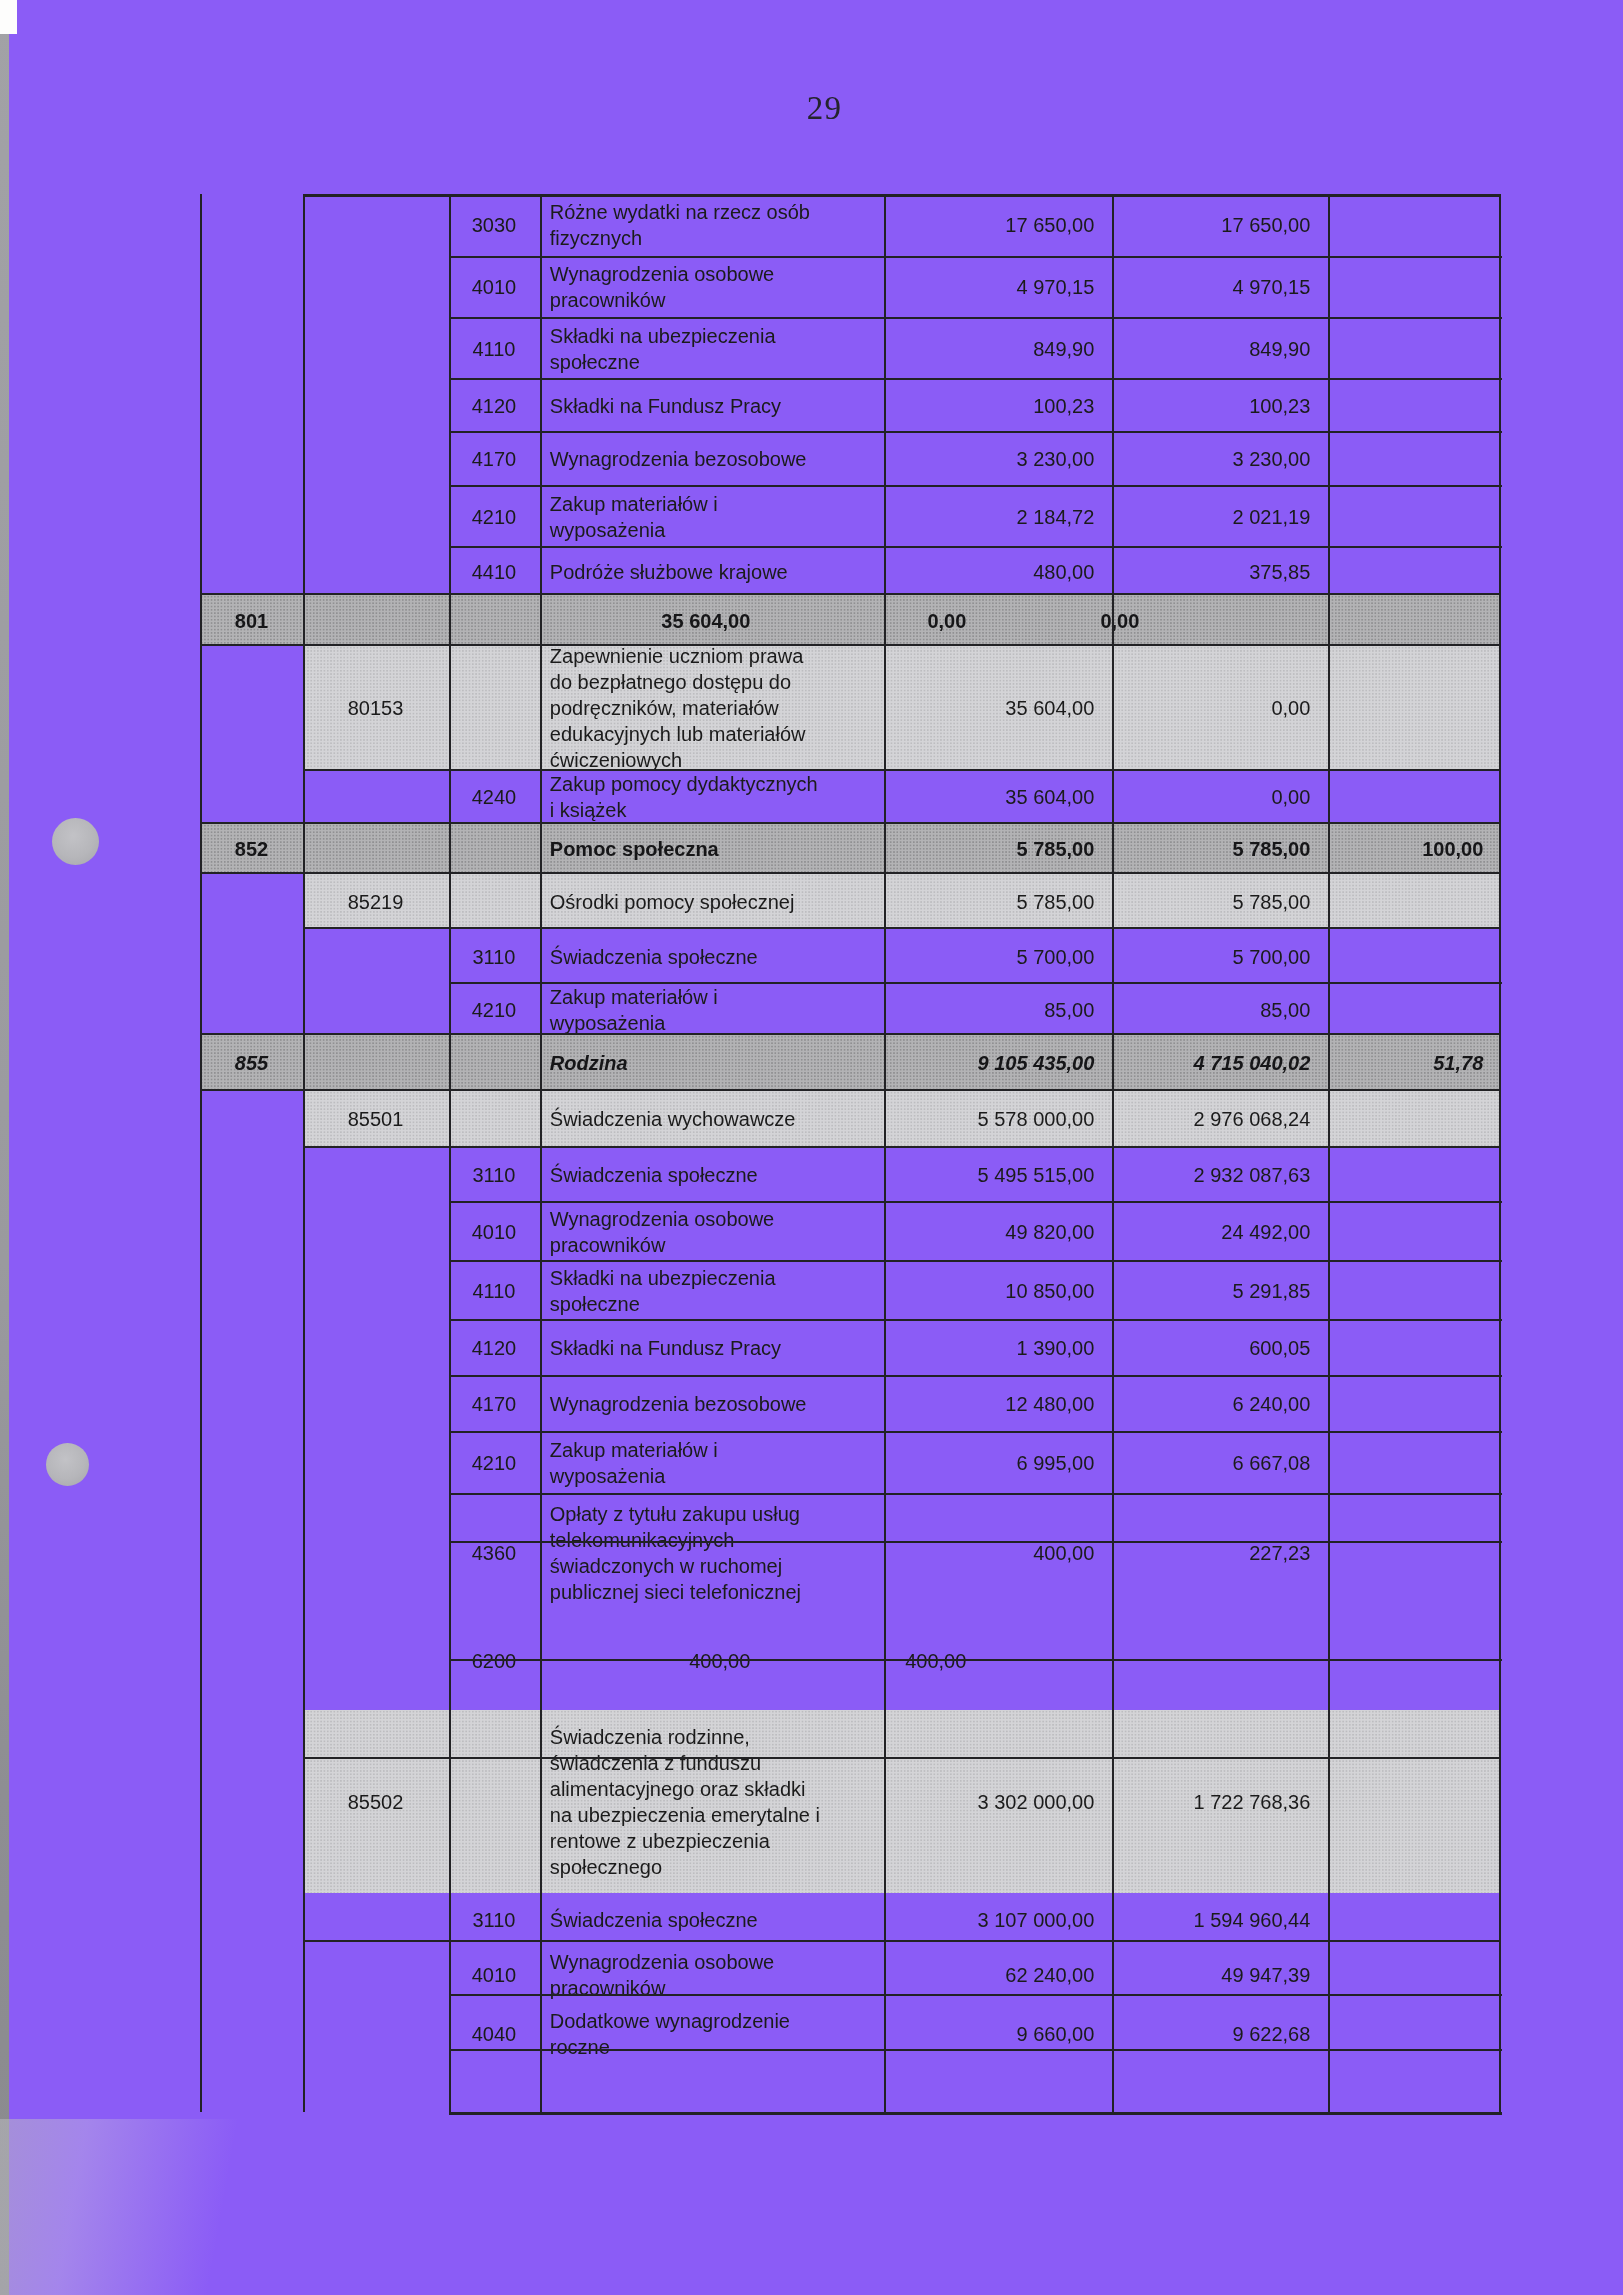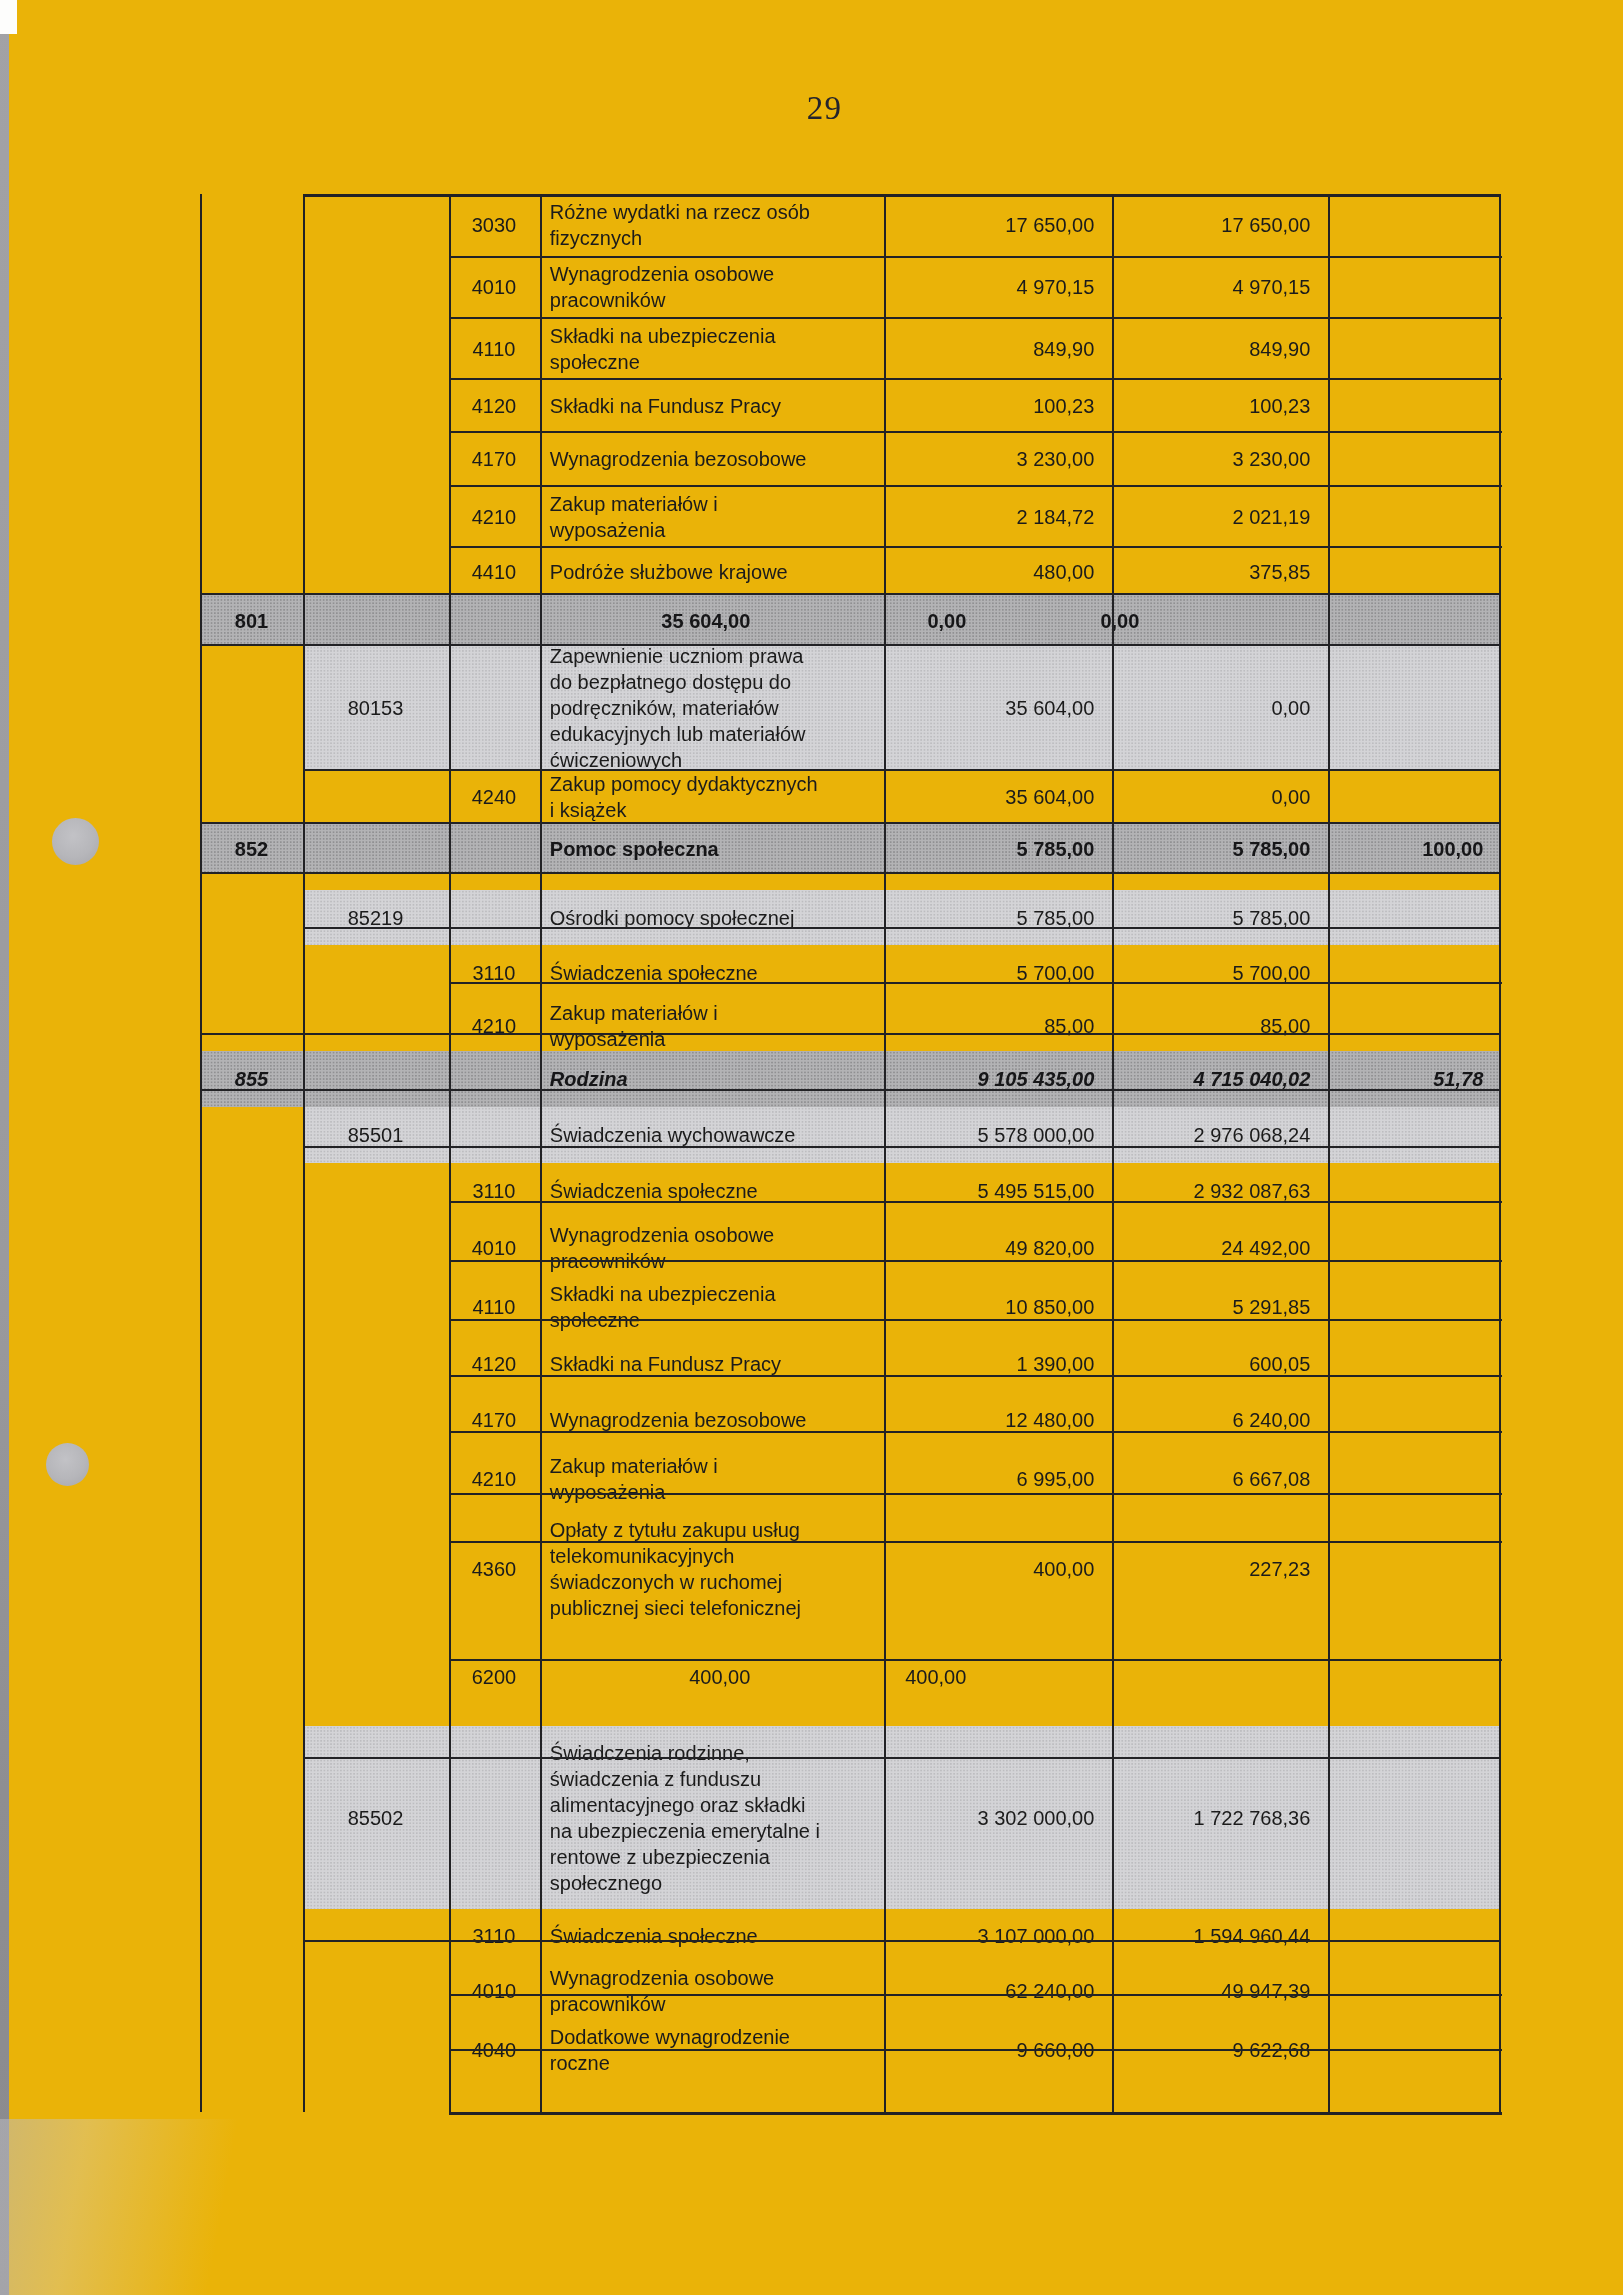--- a/index.html
+++ b/index.html
@@ -1,19 +1,19 @@
 <!DOCTYPE html>
 <html lang="pl" style="font-size:10.5px"><head>
 <meta charset="utf-8">
 <style>
   html,body{margin:0;padding:0;background:#e8e8e8;}
   #page{
     position:relative;
     width:1623px;height:2295px;
-    background:#eab308;
+    background:#8b5cf6;
     overflow:hidden;
     font-family:"Liberation Sans","DejaVu Sans",sans-serif;
     color:#1b1b1b;
   }
   
   #scan-edge{
     position:absolute;left:0;top:0;width:9.2px;height:2295px;
     background:linear-gradient(180deg,#a2a2a6 0%,#9a9a9e 55%,#8e8e92 78%,#8a8a8e 100%);
   }
   #edge-notch{position:absolute;left:0;top:0;width:17px;height:34px;background:#fdfdfc;}
@@ -186,21 +186,21 @@
       <div class="row dzial" style="height: 50px;">
         <div class="shade"></div>
         <div class="cell c-dzial">852</div>
         <div class="cell c-rozdzial"></div>
         <div class="cell c-par"></div>
         <div class="cell c-desc">Pomoc społeczna</div>
         <div class="cell c-plan">5 785,00</div>
         <div class="cell c-wyk">5 785,00</div>
         <div class="cell c-pct">100,00</div>
       </div>
-      <div class="row rozdzial" style="height: 55px; margin-top: 16px;">
+      <div class="row rozdzial" style="height: 55px;">
         <div class="shade"></div>
         <div class="cell c-dzial"></div>
         <div class="cell c-rozdzial">85219</div>
         <div class="cell c-par"></div>
         <div class="cell c-desc">Ośrodki pomocy społecznej</div>
         <div class="cell c-plan">5 785,00</div>
         <div class="cell c-wyk">5 785,00</div>
         <div class="cell c-pct"></div>
       </div>
       <div class="row par" style="height: 55px;">

